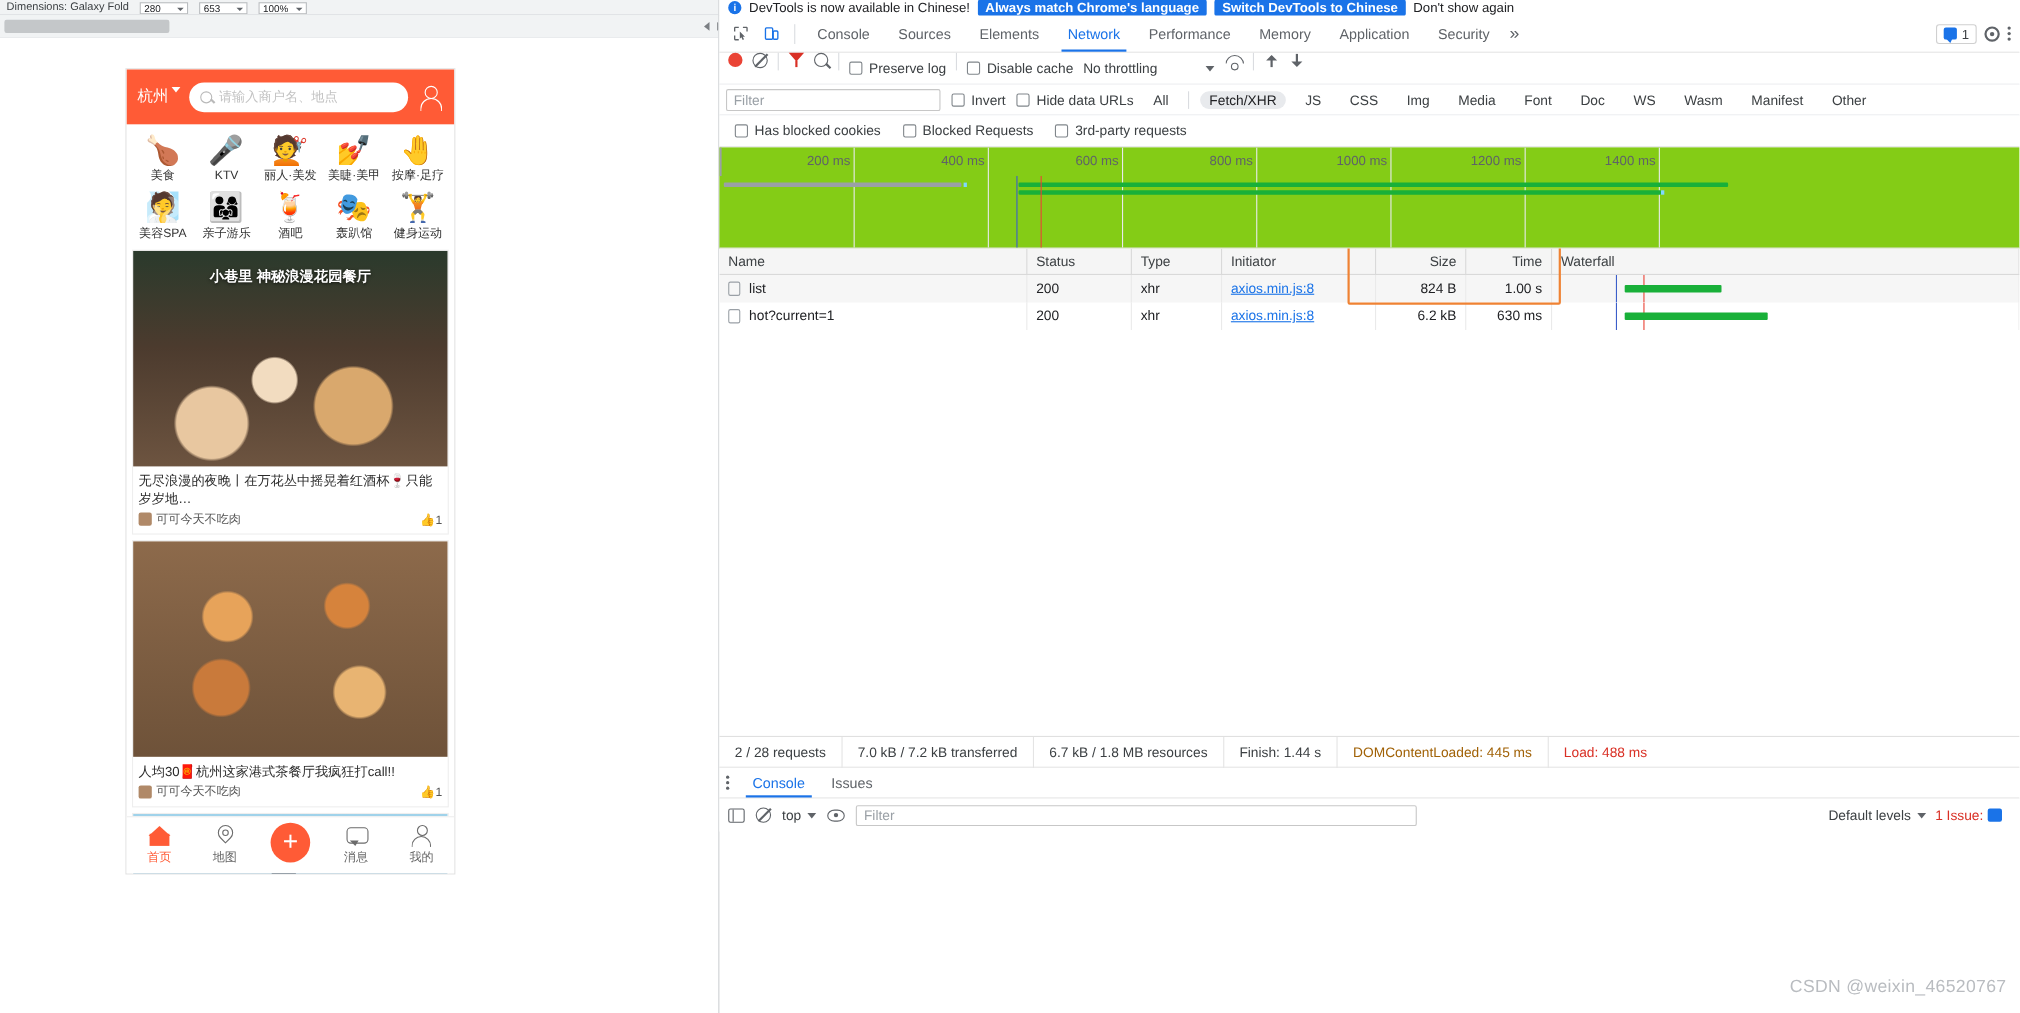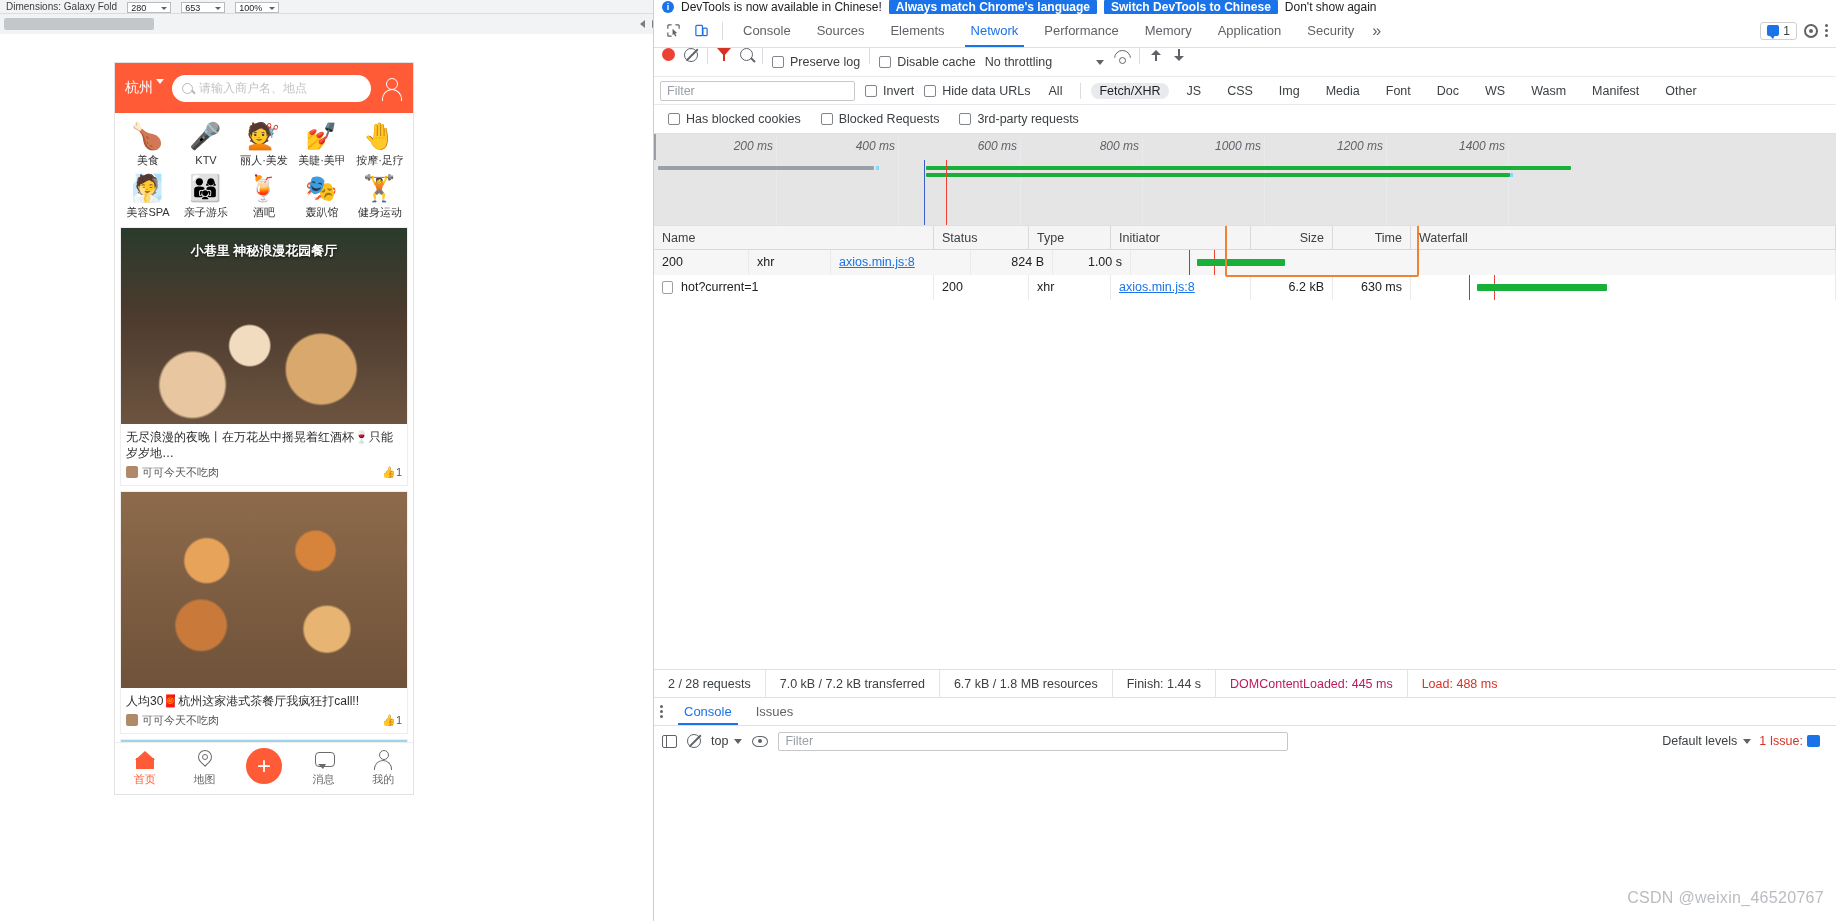--- a/index.html
+++ b/index.html
@@ -229,23 +229,22 @@
   .type-pill.on{background:#e8eaed;color:#202124;}
   .vsep{width:1px;height:16px;background:#dadce0;}
 
   .dt-filterrow2{
     height:29px;display:flex;align-items:center;gap:20px;padding:0 14px;
     border-bottom:1px solid #e0e0e0;background:#fff;font-size:12.5px;
   }
 
   
   .overview{
-    height:92px; border-bottom:1px solid #e0e0e0; position:relative; background:#e5e5e5;
+    height:92px; border-bottom:1px solid #e0e0e0; position:relative; background:#84cc16;
     overflow:hidden;
-    font-style:italic;
   }
   .ov-tick{position:absolute;top:0;height:92px;border-left:1px solid #e8eaed;}
   .ov-tick span{position:absolute;right:4px;top:5px;font-size:12px;color:#5f6368;white-space:nowrap;}
   .ov-leftbar{position:absolute;left:0;top:0;width:2px;height:26px;background:#9aa0a6;}
   .ov-band{position:absolute;height:4px;border-radius:1px;}
   .ov-gray{background:#9aa0a6;}
   .ov-green{background:#19b039;}
   .ov-line{position:absolute;top:26px;width:1px;height:66px;}
   .ov-blue{background:#3b5ec9;}
   .ov-red{background:#ea4335;}
@@ -273,21 +272,21 @@
 
   .hilite-box{
     position:absolute;border:2.5px solid #ef8233;border-radius:2px;pointer-events:none;
   }
 
   .net-footer{
     height:28px;display:flex;align-items:center;gap:0;font-size:12.5px;color:#3c4043;
     border-bottom:1px solid #e0e0e0;background:#fff;
   }
   .nf{padding:0 14px;border-right:1px solid #e4e4e4;height:28px;line-height:28px;white-space:nowrap;}
-  .nf.blue{color:#be185d;}
+  .nf.blue{color:#a16207;}
   .nf.red{color:#d93025;}
   .nf.last{border-right:none;}
 
   .drawer-tabs{
     height:28px;display:flex;align-items:center;gap:2px;padding-left:6px;
     border-bottom:1px solid #e0e0e0;background:#fff;
   }
   .dw-tab{padding:0 11px;height:27px;line-height:27px;font-size:13px;color:#5f6368;position:relative;}
   .dw-tab.sel{color:#1a73e8;}
   .dw-tab.sel::after{content:"";position:absolute;left:5px;right:5px;bottom:0;height:2px;background:#1a73e8;}
@@ -601,20 +600,24 @@
         <div class="hc c-name">Name</div>
         <div class="hc c-status">Status</div>
         <div class="hc c-type">Type</div>
         <div class="hc c-init">Initiator</div>
         <div class="hc c-size">Size</div>
         <div class="hc c-time">Time</div>
         <div class="hc c-wf">Waterfall</div>
       </div>
 
       <div class="net-row alt">
+        <div class="c c-name">
+          <span class="mini-doc"></span>
+          <span>list</span>
+        </div>
         <div class="c c-status">200</div>
         <div class="c c-type">xhr</div>
         <div class="c c-init"><span class="init-link">axios.min.js:8</span></div>
         <div class="c c-size">824 B</div>
         <div class="c c-time">1.00 s</div>
         <div class="c c-wf">
           <div class="wf-line ov-blue" style="left:58px"></div>
           <div class="wf-line ov-red" style="left:83px"></div>
           <div class="wf-bar" style="left:66px;width:88px"></div>
         </div>

